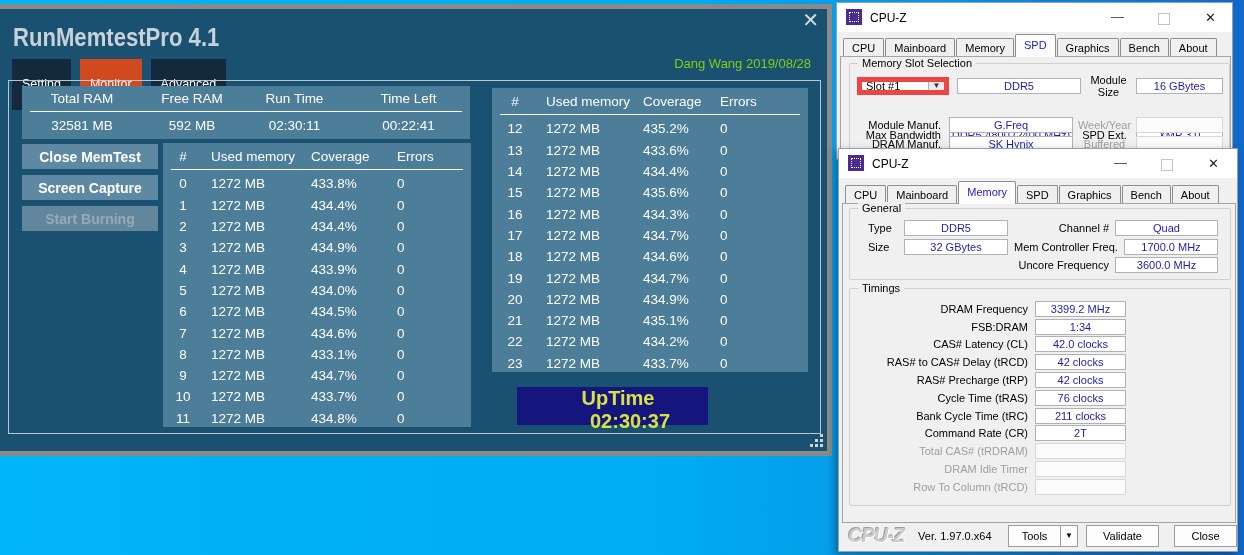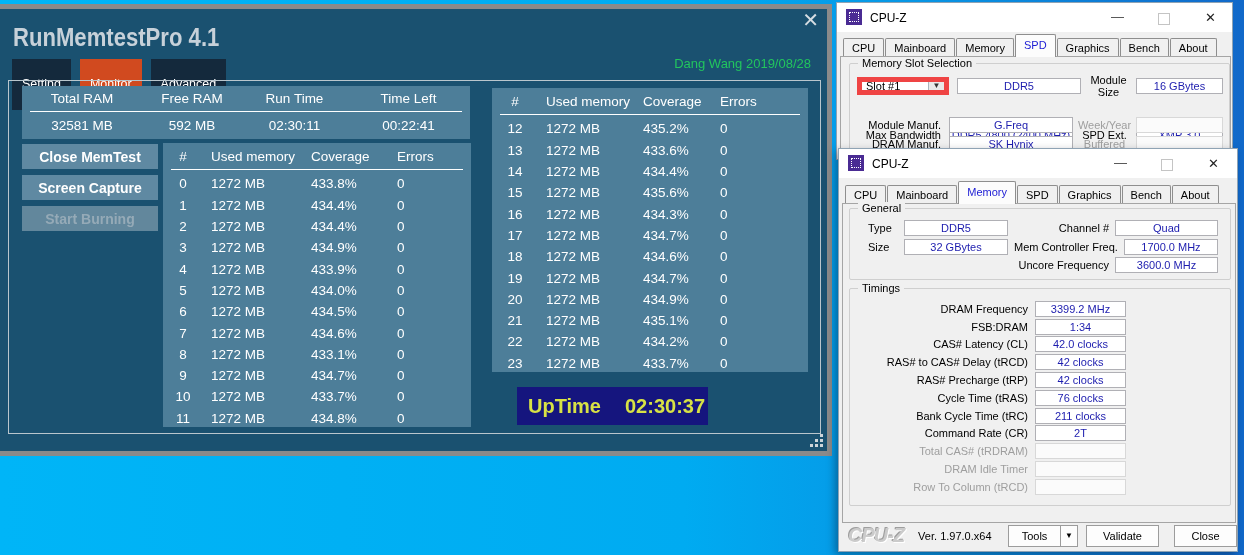--- a/index.html
+++ b/index.html
@@ -10,40 +10,40 @@
   
   #memtest{position:absolute;left:0;top:4px;width:832px;height:452px;box-sizing:border-box;
     background:#1a5170;border:5px solid #8a8a8a;border-left:none;z-index:1;}
   .mt-title{position:absolute;left:13px;top:13px;font-weight:700;font-size:26px;color:#c7d1d9;
     transform:scaleX(.85);transform-origin:0 50%;white-space:nowrap;}
   .mt-close{position:absolute;right:8px;top:0px;font-size:20px;color:#d6dde2;cursor:pointer;line-height:22px;}
   .mt-tabs{position:absolute;left:12px;top:50px;display:flex;}
   .mt-tab{height:19px;line-height:19px;padding:16px 10px;margin-right:9px;background:#14293c;color:#fff;
     font-size:12.5px;cursor:pointer;}
   .mt-tab.active{background:#d14a1f;}
-  .mt-date{position:absolute;right:16px;top:47px;color:#22c55e;font-size:13px;}
+  .mt-date{position:absolute;right:16px;top:47px;color:#84cc16;font-size:13px;}
   .mt-panel{position:absolute;left:8px;top:71px;width:811px;height:352px;border:1px solid #b9c6cd;}
   .mt-sum{position:absolute;left:13px;top:5px;width:448px;background:#4d7e99;padding:2px 0 3px;}
   .sum-row{display:grid;grid-template-columns:120px 100px 105px 123px;height:21px;align-items:center;
     text-align:center;font-size:13.5px;color:#fff;}
   .mt-hr{height:1px;background:#fff;margin:2px 8px 3px;}
   .mt-btn{position:absolute;left:13px;width:136px;height:25px;background:#5f89a2;color:#fff;
     font-weight:700;font-size:14px;display:flex;align-items:center;justify-content:center;cursor:pointer;}
   .mt-btn.disabled{background:#62879c;color:#95aab7;cursor:default;}
   .mt-table{position:absolute;background:#4d7e99;padding-top:3px;}
   #tbl-left{left:154px;top:62px;width:308px;height:281px;}
   #tbl-right{left:483px;top:7px;width:316px;height:281px;}
   .mt-row{display:grid;height:21.3px;align-items:center;font-size:13.5px;color:#fff;}
   #tbl-left .mt-row{grid-template-columns:40px 100px 86px 82px;}
   #tbl-right .mt-row{grid-template-columns:46px 97px 77px 96px;}
   .mt-row>div:first-child{text-align:center;}
   .mt-row>div{padding-left:8px;}
   .mt-row>div:first-child{padding-left:0;}
   .uptime{position:absolute;left:508px;top:306px;width:191px;height:38px;background:#15157e;
-    display:flex;align-items:center;padding-left:11px;box-sizing:border-box;}
+    display:flex;align-items:center;padding-left:11px;box-sizing:border-box;flex-direction:column;}
   .uptime span{color:#d8e244;font-weight:700;font-size:20px;}
   .uptime .ut-val{margin-left:24px;}
   .grip{position:absolute;right:3px;bottom:3px;width:14px;height:14px;}
   .grip i{position:absolute;left:10px;top:0;width:3px;height:3px;background:#ccd5da;
     box-shadow:-5px 5px #ccd5da,0 5px #ccd5da,-10px 10px #ccd5da,-5px 10px #ccd5da,0 10px #ccd5da;}
 
   
   .czwin{position:absolute;background:#f0f0f0;border:1px solid #8fa3b4;box-sizing:border-box;
     font-size:11px;color:#000;}
   .cz-titlebar{position:relative;height:29px;background:#fff;}

